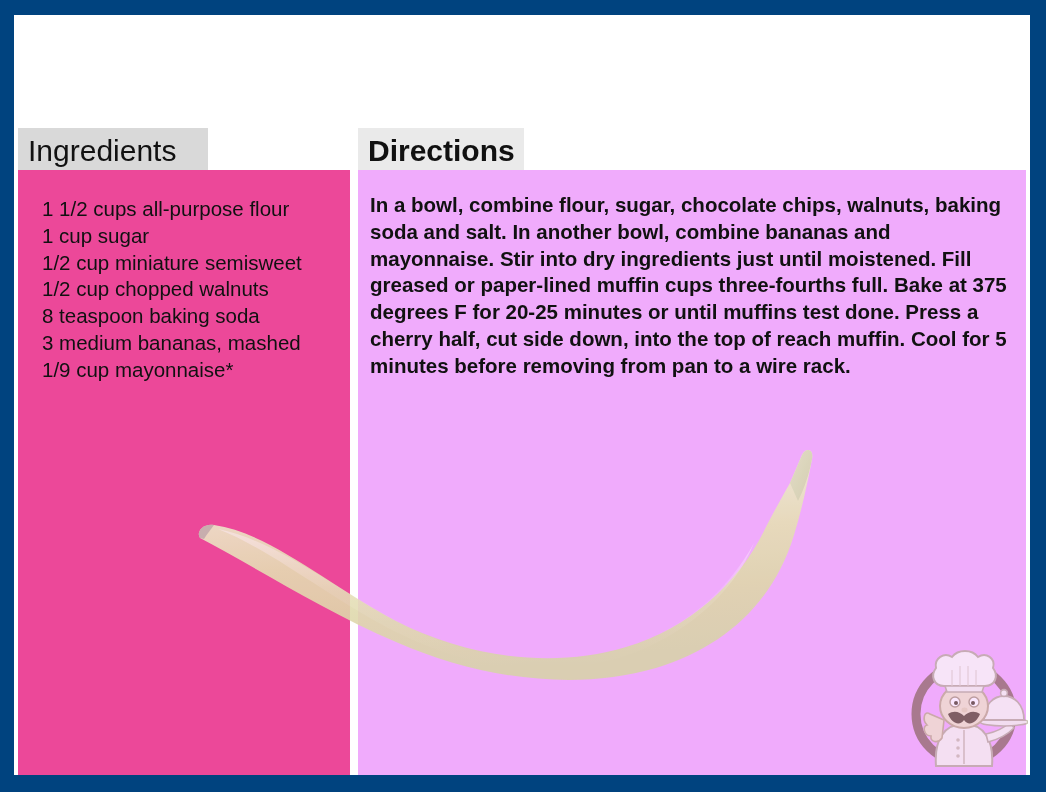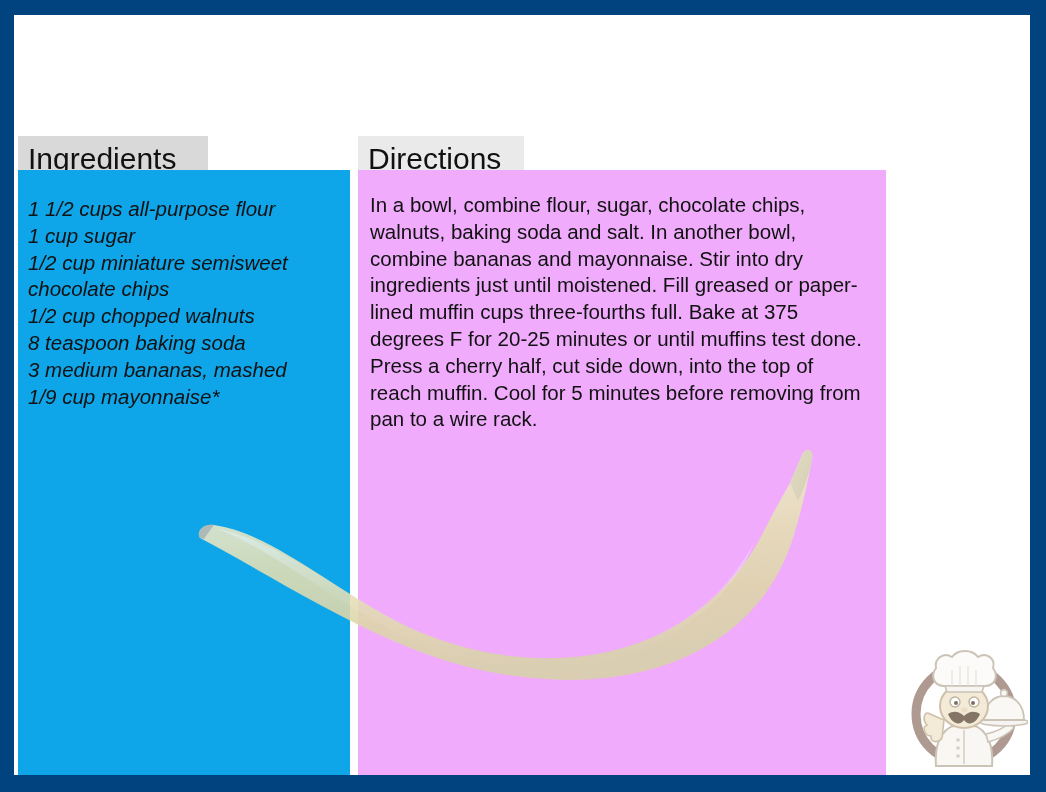--- a/index.html
+++ b/index.html
@@ -88,21 +88,21 @@
     white-space: nowrap;
     letter-spacing: 0.2px;
   }
 
   
   .panel {
     position: absolute;
   }
   .panel-tab {
     position: absolute;
-    top: 12px;
+    top: 4px;
     left: 0;
     height: 46px;
     display: flex;
     align-items: center;
     padding-left: 10px;
     box-sizing: border-box;
   }
   .panel-tab-label {
     font-size: 30px;
     color: #111111;
@@ -118,38 +118,39 @@
   }
 
   
   #ingredients-panel {
     left: 18px;
     top: 124px;
     width: 332px;
     height: 651px;
   }
   #ingredients-panel .panel-tab { background: #d9d9d9; width: 190px; }
-  #ingredients-panel .panel-body { background: #0ea5e9; padding: 26px 12px 0 10px; font-style: italic; }
+  #ingredients-panel .panel-body { background: #ec4899; padding: 26px 12px 0 24px; }
 
   .ingredient-list {
     list-style: none;
     margin: 0;
     padding: 0;
     font-size: 20.5px;
     line-height: 26.8px;
     color: #111111;
   }
   .ingredient-list li { margin: 0; padding: 0; }
 
   
   #directions-panel {
     left: 358px;
     top: 124px;
-    width: 528px;
+    width: 668px;
     height: 651px;
+    font-weight: bold;
   }
   #directions-panel .panel-tab { background: #eaeaea; width: 166px; }
   #directions-panel .panel-body { background: #f0abfc; padding: 22px 16px 0 12px; }
 
   .directions-text {
     margin: 0;
     font-size: 20.5px;
     line-height: 26.8px;
     color: #111111;
   }
@@ -186,21 +187,20 @@
 
   <div class="panel" id="ingredients-panel">
     <div class="panel-tab">
       <span class="panel-tab-label">Ingredients</span>
     </div>
     <div class="panel-body">
       <ul class="ingredient-list" id="ingredient-list">
           <li>1 1/2 cups all-purpose flour</li>
           <li>1 cup sugar</li>
           <li>1/2 cup miniature semisweet</li>
-          <li>chocolate chips</li>
           <li>1/2 cup chopped walnuts</li>
           <li>8 teaspoon baking soda</li>
           <li>3 medium bananas, mashed</li>
           <li>1/9 cup mayonnaise*</li>
         </ul>
     </div>
   </div>
 
   <div class="panel" id="directions-panel">
     <div class="panel-tab">

